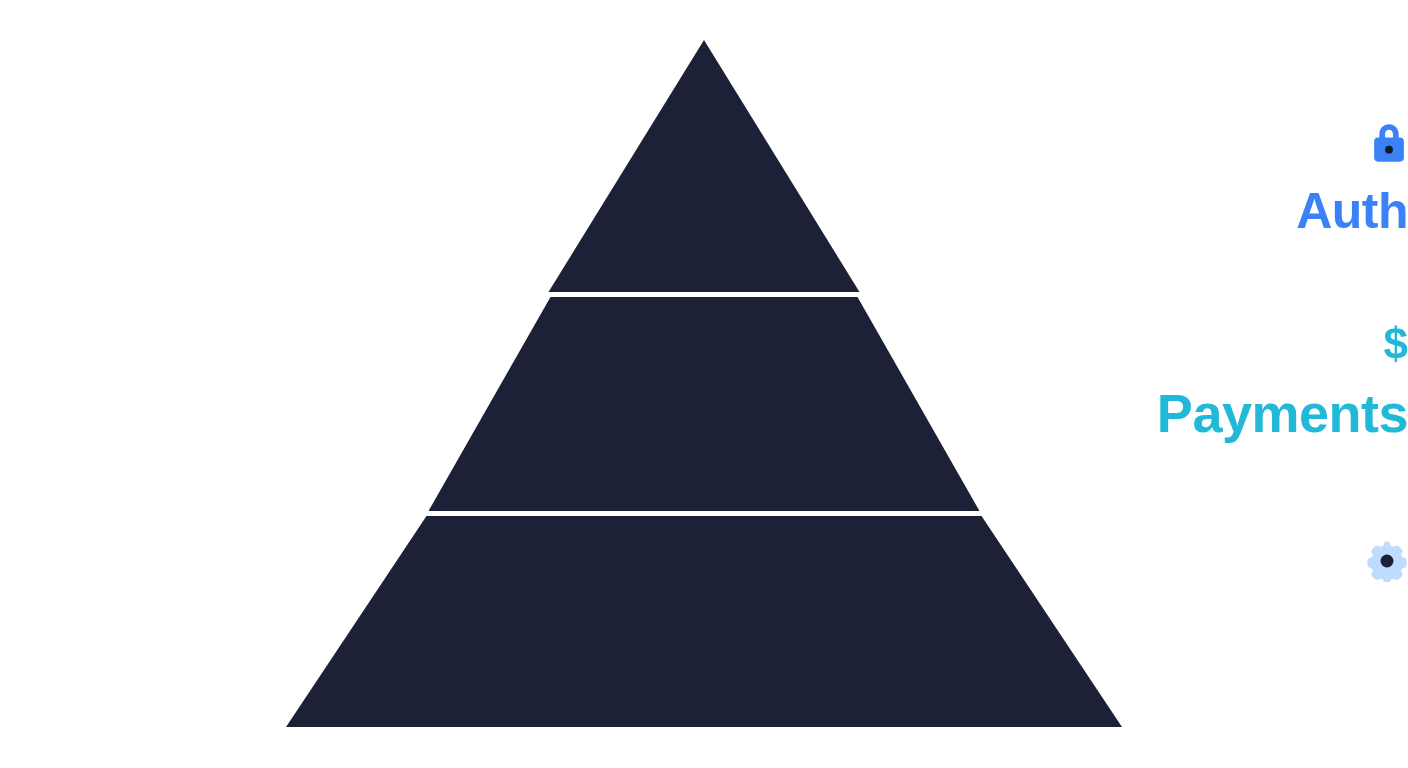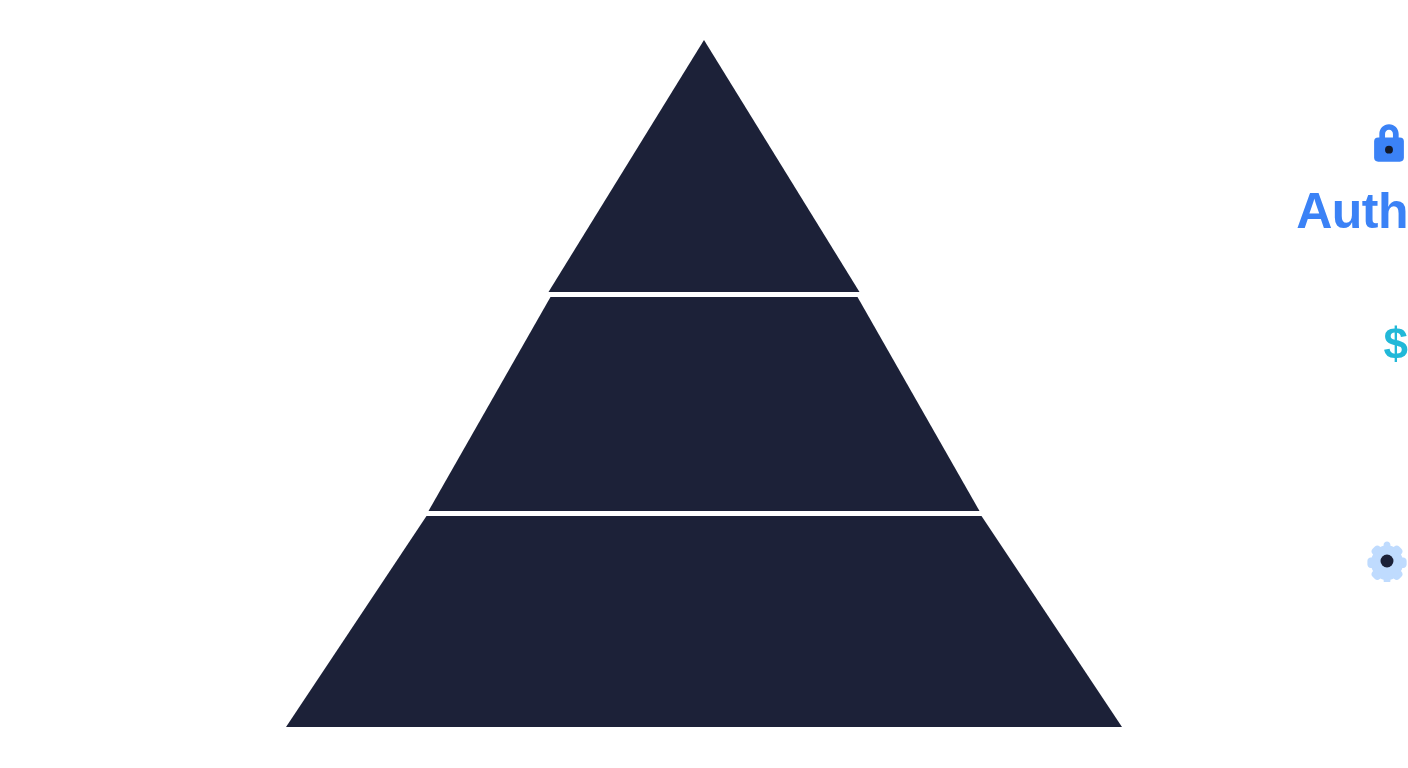--- a/index.html
+++ b/index.html
@@ -107,20 +107,21 @@
         <rect x="2.6" y="9.6" width="18.8" height="15.2" rx="2.6" fill="#3b82f6"></rect>
 
         <circle cx="12" cy="17.2" r="2.5" fill="#131a2c"></circle>
       </svg>
     </span>
     <span class="tier-label">Auth</span>
   </div>
 
   <div class="tier-layer" id="tier-payments">
     <span class="tier-icon">$</span>
+    <span class="tier-label">Payments</span>
   </div>
 
   <div class="tier-layer" id="tier-core">
     <span class="tier-icon">
       <svg viewBox="0 0 24 24" xmlns="http://www.w3.org/2000/svg">
         <path fill="#bfdbfe" d="M12 0.8c-1.07 0-1.94 0.87-1.94 1.94v0.52c-0.66 0.2-1.28 0.46-1.85 0.8L7.84 3.68c-0.76-0.76-1.99-0.76-2.75 0l-1.41 1.41c-0.76 0.76-0.76 1.99 0 2.75l0.38 0.38c-0.34 0.57-0.6 1.19-0.8 1.85H2.74c-1.07 0-1.94 0.87-1.94 1.94v1.98c0 1.07 0.87 1.94 1.94 1.94h0.52c0.2 0.66 0.46 1.28 0.8 1.85l-0.38 0.38c-0.76 0.76-0.76 1.99 0 2.75l1.41 1.41c0.76 0.76 1.99 0.76 2.75 0l0.38-0.38c0.57 0.34 1.19 0.6 1.85 0.8v0.52c0 1.07 0.87 1.94 1.94 1.94h0.0c1.07 0 1.94-0.87 1.94-1.94v-0.52c0.66-0.2 1.28-0.46 1.85-0.8l0.38 0.38c0.76 0.76 1.99 0.76 2.75 0l1.41-1.41c0.76-0.76 0.76-1.99 0-2.75l-0.38-0.38c0.34-0.57 0.6-1.19 0.8-1.85h0.52c1.07 0 1.94-0.87 1.94-1.94v-1.98c0-1.07-0.87-1.94-1.94-1.94h-0.52c-0.2-0.66-0.46-1.28-0.8-1.85l0.38-0.38c0.76-0.76 0.76-1.99 0-2.75l-1.41-1.41c-0.76-0.76-1.99-0.76-2.75 0l-0.38 0.38c-0.57-0.34-1.19-0.6-1.85-0.8V2.74C13.94 1.67 13.07 0.8 12 0.8z"></path>
         <circle cx="12" cy="12" r="3.7" fill="#1c2138"></circle>
       </svg>
     </span>
   </div>

